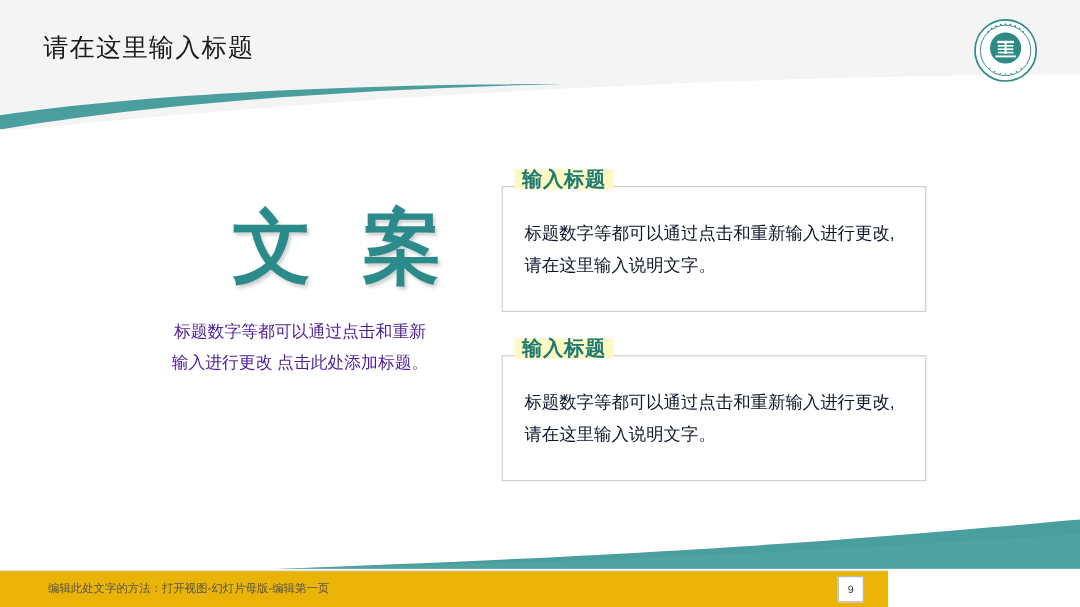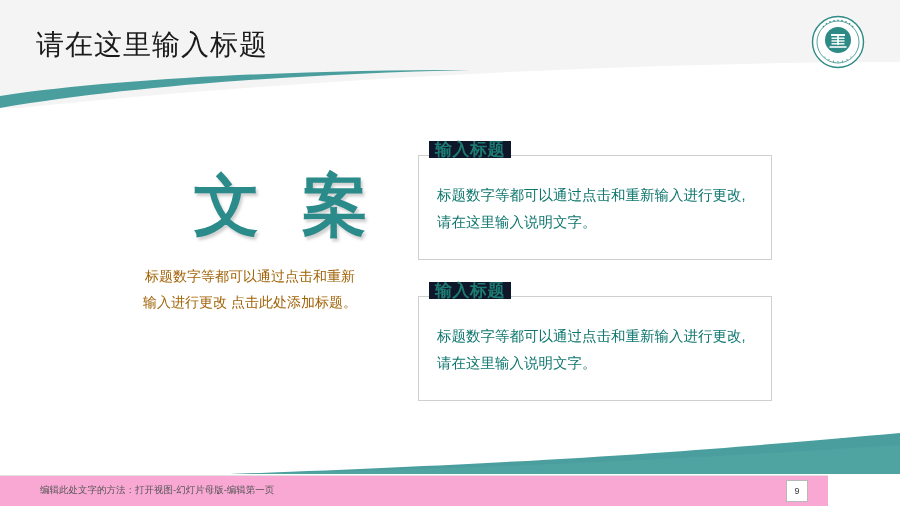--- a/index.html
+++ b/index.html
@@ -24,21 +24,21 @@
     left: 0; top: 0;
     width: 900px; height: 108px;
     overflow: hidden;
   }
   .header-band svg { display: block; }
 
   .slide-title {
     position: absolute;
     left: 36px;
     top: 26px;
-    font-size: 28px;
+    font-size: 21px;
     font-weight: 400;
     color: #1a1a1a;
     letter-spacing: 1px;
     white-space: nowrap;
   }
 
   
   .logo-seal {
     position: absolute;
     left: 811px;
@@ -64,75 +64,75 @@
     line-height: 1.15;
     text-shadow: 2px 3px 3px rgba(150,150,150,0.45);
     white-space: nowrap;
     margin-left: 10px;
     text-align: right;
   }
   .left-desc {
     margin-top: 20px;
     font-size: 14px;
     line-height: 1.85;
-    color: #a16207;
+    color: #4c1d95;
     padding: 0 22px;
     text-align: center;
   }
 
   
   .panel {
     position: absolute;
     left: 418px;
     width: 354px;
     border: 1px solid #cfcfcf;
     box-sizing: border-box;
     background: #ffffff;
   }
   .panel-1 { top: 155px; height: 105px; }
   .panel-2 { top: 296px; height: 105px; }
 
   .panel-title {
     position: absolute;
     left: 10px;
     top: -15px;
-    background: #0f172a;
+    background: #fef9c3;
     padding: 0 6px;
     font-size: 17px;
     font-weight: bold;
     color: #1d7a73;
     letter-spacing: 0.5px;
     white-space: nowrap;
     line-height: 1;
   }
   .panel-body {
     padding: 26px 18px 0 18px;
     font-size: 14.5px;
     line-height: 1.85;
-    color: #0f766e;
+    color: #0f172a;
   }
 
   
   .footer-swoosh {
     position: absolute;
     left: 0;
     bottom: 30px;
     width: 900px;
     height: 45px;
     overflow: hidden;
   }
   .footer-swoosh svg { display: block; }
 
   .footer-bar {
     position: absolute;
     left: 0;
     bottom: 0;
-    width: 828px;
+    width: 740px;
     height: 30px;
-    background: #f9a8d4;
+    background: #eab308;
     border-top: 1px solid #e2e2e2;
   }
   .footer-left {
     position: absolute;
     left: 40px;
     top: 8px;
     font-size: 9.5px;
     color: #555555;
     white-space: nowrap;
   }

